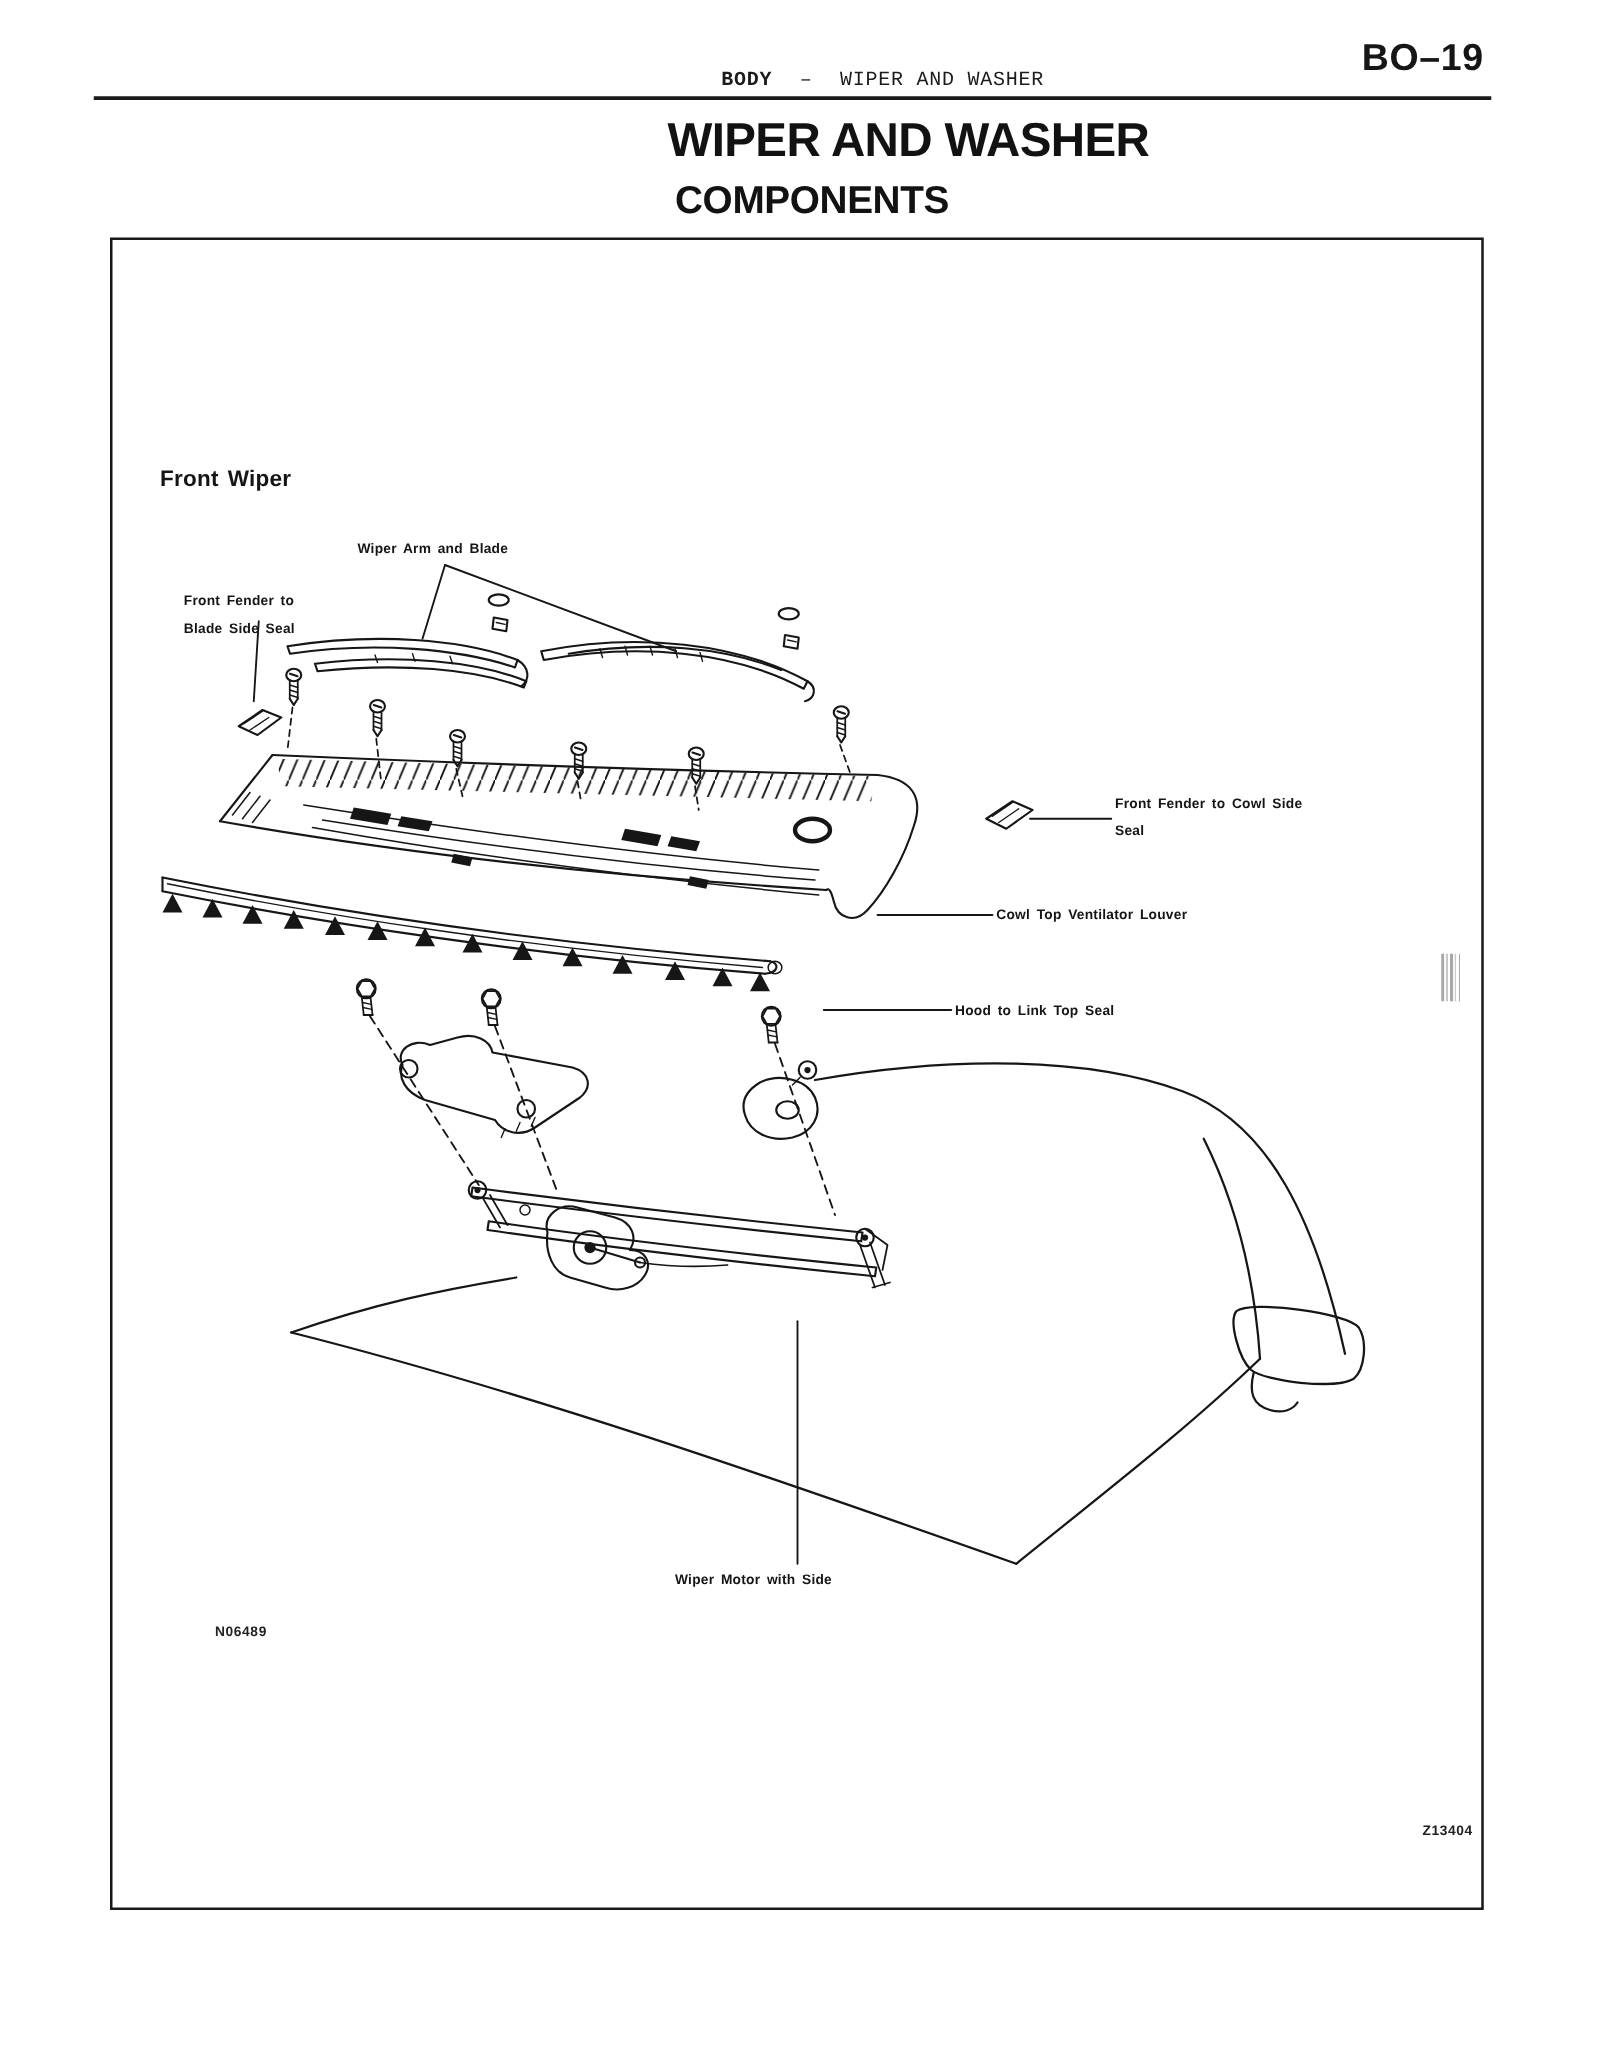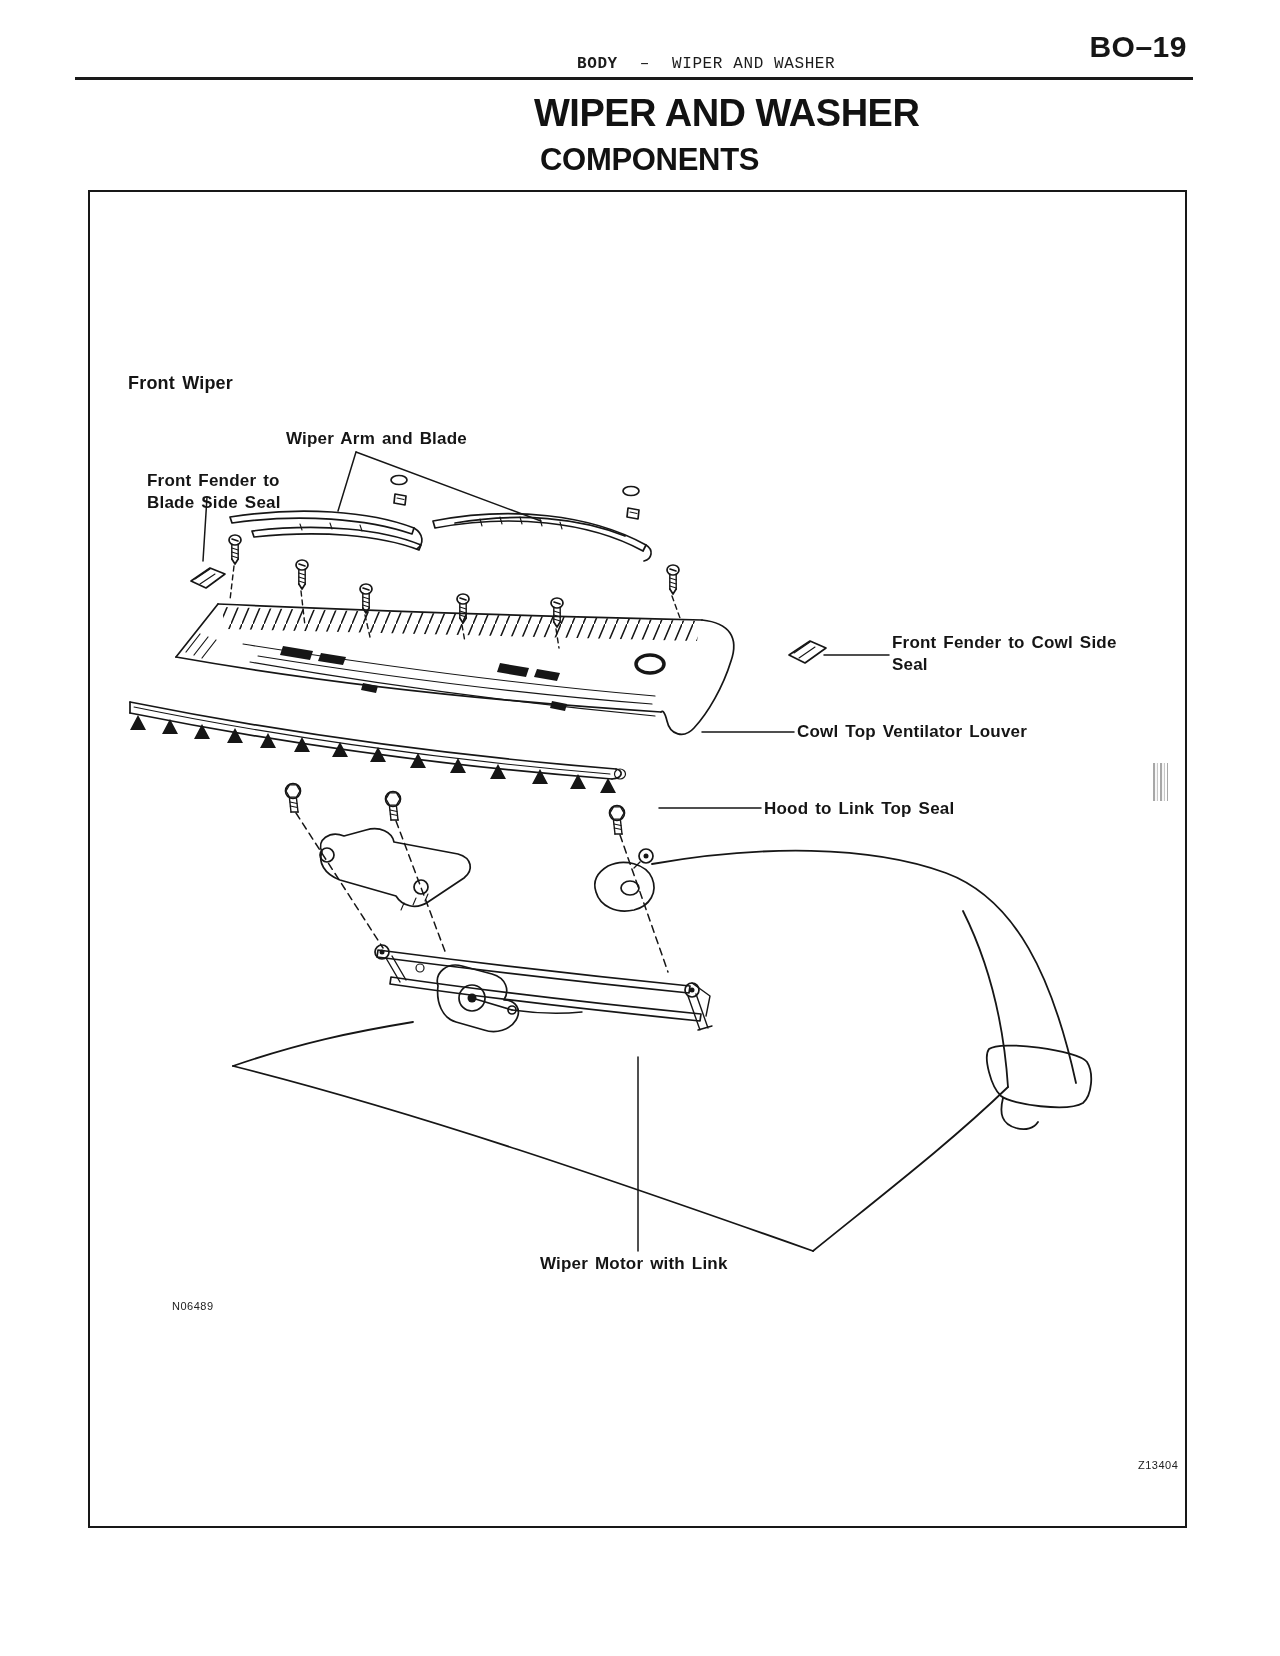--- a/index.html
+++ b/index.html
@@ -29,27 +29,27 @@
   .title-sub{
     top:138px;left:536px;margin:4px;
     font-size:31px;font-weight:bold;letter-spacing:-0.3px;color:#121212;
   }
   .figure-frame{
     top:190px;left:88px;width:1099px;height:1338px;
     border:2.5px solid #181818;box-sizing:border-box;background:transparent;
   }
   svg.art{top:0;left:0;width:1280px;height:1656px;pointer-events:none;}
   .lbl{
-    font-size:17px;font-weight:bold;letter-spacing:.2px;word-spacing:2px;
+    font-size:11px;font-weight:bold;letter-spacing:.2px;word-spacing:2px;
     color:#151515;white-space:nowrap;line-height:22px;
   }
   .lbl span{display:block;}
   .group-label{font-size:18px;}
   .fig-code{
-    font-size:11px;font-weight:normal;color:#222;letter-spacing:.5px;
+    font-size:11px;font-weight:bold;color:#222;letter-spacing:.5px;
     filter:blur(.3px);white-space:nowrap;
   }
   .scan-artifact{
     top:763px;left:1153px;width:15px;height:38px;opacity:.75;
     background:repeating-linear-gradient(90deg,#8a8a8a 0 2px,#f4f4f4 2px 4px,#b5b5b5 4px 5px,#fefefe 5px 7px);
   }
 </style>
 </head>
 <body>
 
@@ -260,19 +260,19 @@
 
 <div class="abs lbl" style="top:632px;left:892px;">
   <span>Front Fender to Cowl Side</span>
   <span>Seal</span>
 </div>
 
 <div class="abs lbl" style="top:721px;left:797px;text-align:center;">Cowl Top Ventilator Louver</div>
 
 <div class="abs lbl" style="top:798px;left:764px;">Hood to Link Top Seal</div>
 
-<div class="abs lbl" style="top:1253px;left:540px;">Wiper Motor with Link</div>
+<div class="abs lbl" style="top:1253px;left:540px;">Wiper Motor with Side</div>
 
 <div class="abs fig-code" style="top:1300px;left:172px;">N06489</div>
 
 <div class="abs fig-code" style="top:1459px;left:1138px;">Z13404</div>
 
 <div class="abs scan-artifact"></div>
 
 </body></html>

